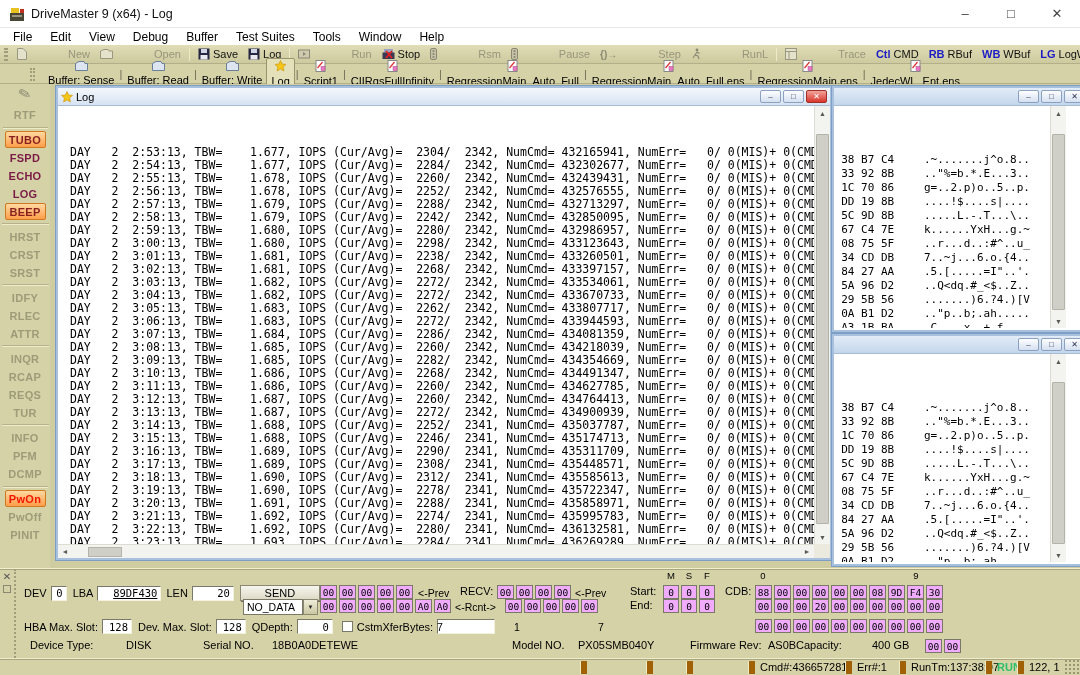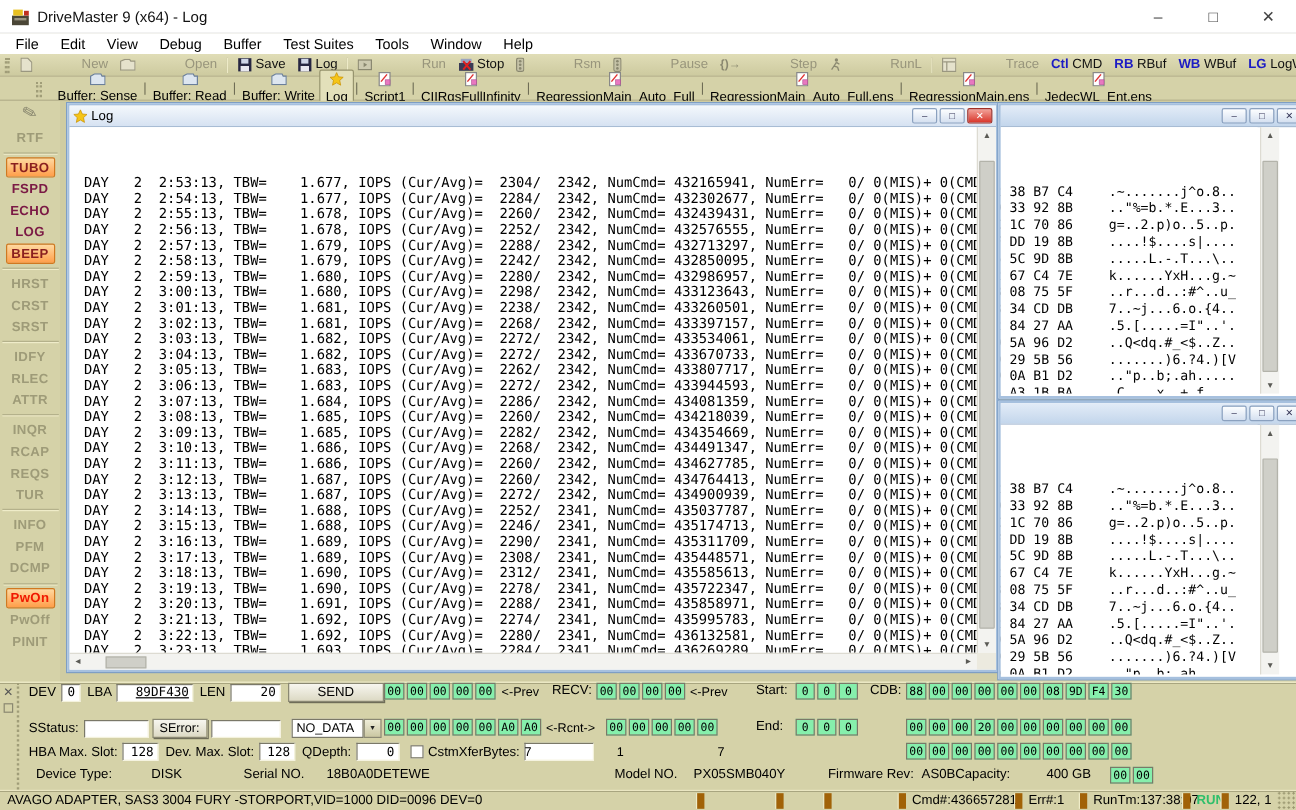--- a/index.html
+++ b/index.html
@@ -98,21 +98,21 @@
   .dock { position:relative; height:90px; background:#d5d2a8; border-top:1px solid #f0eecb;
     box-shadow:inset 0 1px 0 #a8a57f; font-size:11px; }
   .dockstrip { position:absolute; left:0; top:0; bottom:0; width:16px; border-right:2px dotted #a09d78; }
   .dockstrip .dx { display:block; text-align:center; font-size:10px; color:#555; margin-top:2px; }
   .dockstrip .dsq { display:block; width:8px; height:8px; border:1px solid #8a8870; margin:3px auto; }
   .drow { position:absolute; left:0; right:0; height:17px; }
   .grp { position:absolute; display:flex; align-items:center; }
   .inbox { background:#fff; border:1px solid; border-color:#7a7868 #f4f2dd #f4f2dd #7a7868;
     height:15px; font-family:"DejaVu Sans Mono",monospace; font-size:10.5px;
     display:flex; align-items:center; justify-content:flex-end; padding:0 3px; }
-  .bx { width:17px; height:14px; margin-right:2px; background:#86efac; border:1px solid #7a7868;
+  .bx { width:17px; height:14px; margin-right:2px; background:#f0abfc; border:1px solid #7a7868;
     font-family:"DejaVu Sans Mono",monospace; font-size:9.5px;
     display:flex; align-items:center; justify-content:center; }
   .bx.small { width:16px; }
   .lbl { margin-right:4px; white-space:nowrap; }
   .btn { background:linear-gradient(#f7f6ef,#dcd9c4); border:1px solid #8a8873;
     box-shadow:1px 1px 0 #6f6d58; height:16px; display:flex; align-items:center; justify-content:center; }
   .sendbtn { width:80px; }
   .serrbtn { width:46px; margin:0 3px; font-size:10.5px; }
   .ddown { display:flex; align-items:center; }
   .ddfield { width:60px; height:16px; background:#fff; border:1px solid #7a7868; display:flex;
@@ -493,21 +493,21 @@
   </div>
 
   <div class="drow" style="top:1px; height:9px;">
     <span class="hdr" style="left:663px;">M</span>
     <span class="hdr" style="left:681px;">S</span>
     <span class="hdr" style="left:699px;">F</span>
     <span class="hdr" style="left:755px;">0</span>
     <span class="hdr" style="left:908px;">9</span>
   </div>
 
-  <div class="drow" style="top:0;">
+  <div class="drow" style="top:16px;">
     <div class="grp" style="left:24px;">
       <span class="lbl">DEV</span>
       <span class="inbox" style="width:16px;">0</span>
       <span style="width:6px;"></span>
       <span class="lbl">LBA</span>
       <span class="inbox" style="width:64px;text-decoration:underline;">89DF430</span>
       <span style="width:5px;"></span>
       <span class="lbl">LEN</span>
       <span class="inbox" style="width:42px;">20</span>
       <span style="width:6px;"></span>
@@ -554,26 +554,20 @@
         <span class="bx">00</span>
         <span class="bx">00</span>
         <span class="bx">08</span>
         <span class="bx">9D</span>
         <span class="bx">F4</span>
         <span class="bx">30</span>
       </div>
   </div>
 
   <div class="drow" style="top:30px;">
-    <div class="grp" style="left:24px;">
-      <span class="lbl">SStatus:</span>
-      <span class="inbox" style="width:54px;"></span>
-      <span class="btn serrbtn">SError:</span>
-      <span class="inbox" style="width:58px;"></span>
-    </div>
     <div class="grp ddown" style="left:243px;">
       <span class="ddfield">NO_DATA</span>
       <span class="ddbtn">▼</span>
     </div>
     <div class="grp" style="left:320px;">
 
     <span class="bx">00</span>
         <span class="bx">00</span>
         <span class="bx">00</span>
         <span class="bx">00</span>
@@ -660,21 +654,20 @@
     <span class="devlbl" style="left:872px;">400 GB</span>
     <div class="grp" style="left:925px;">
 
     <span class="bx">00</span>
         <span class="bx">00</span>
       </div>
   </div>
 </div>
 
 <div class="statusbar">
-  <span class="sb-left">AVAGO ADAPTER, SAS3 3004 FURY -STORPORT,VID=1000 DID=0096 DEV=0</span>
   <span class="sb-spacer"></span>
   <span class="sb-cell" style="width:66px;"></span>
   <span class="sb-cell" style="width:40px;"></span>
   <span class="sb-cell" style="width:62px;"></span>
   <span class="sb-cell" style="width:97px;">Cmd#:436657281</span>
   <span class="sb-cell" style="width:54px;">Err#:1</span>
   <span class="sb-cell" style="width:86px;">RunTm:137:38:07</span>
   <span class="sb-cell sb-run" style="width:32px;">RUN</span>
   <span class="sb-cell" style="width:42px;">122, 1</span>
   <span class="sb-grip"></span>

